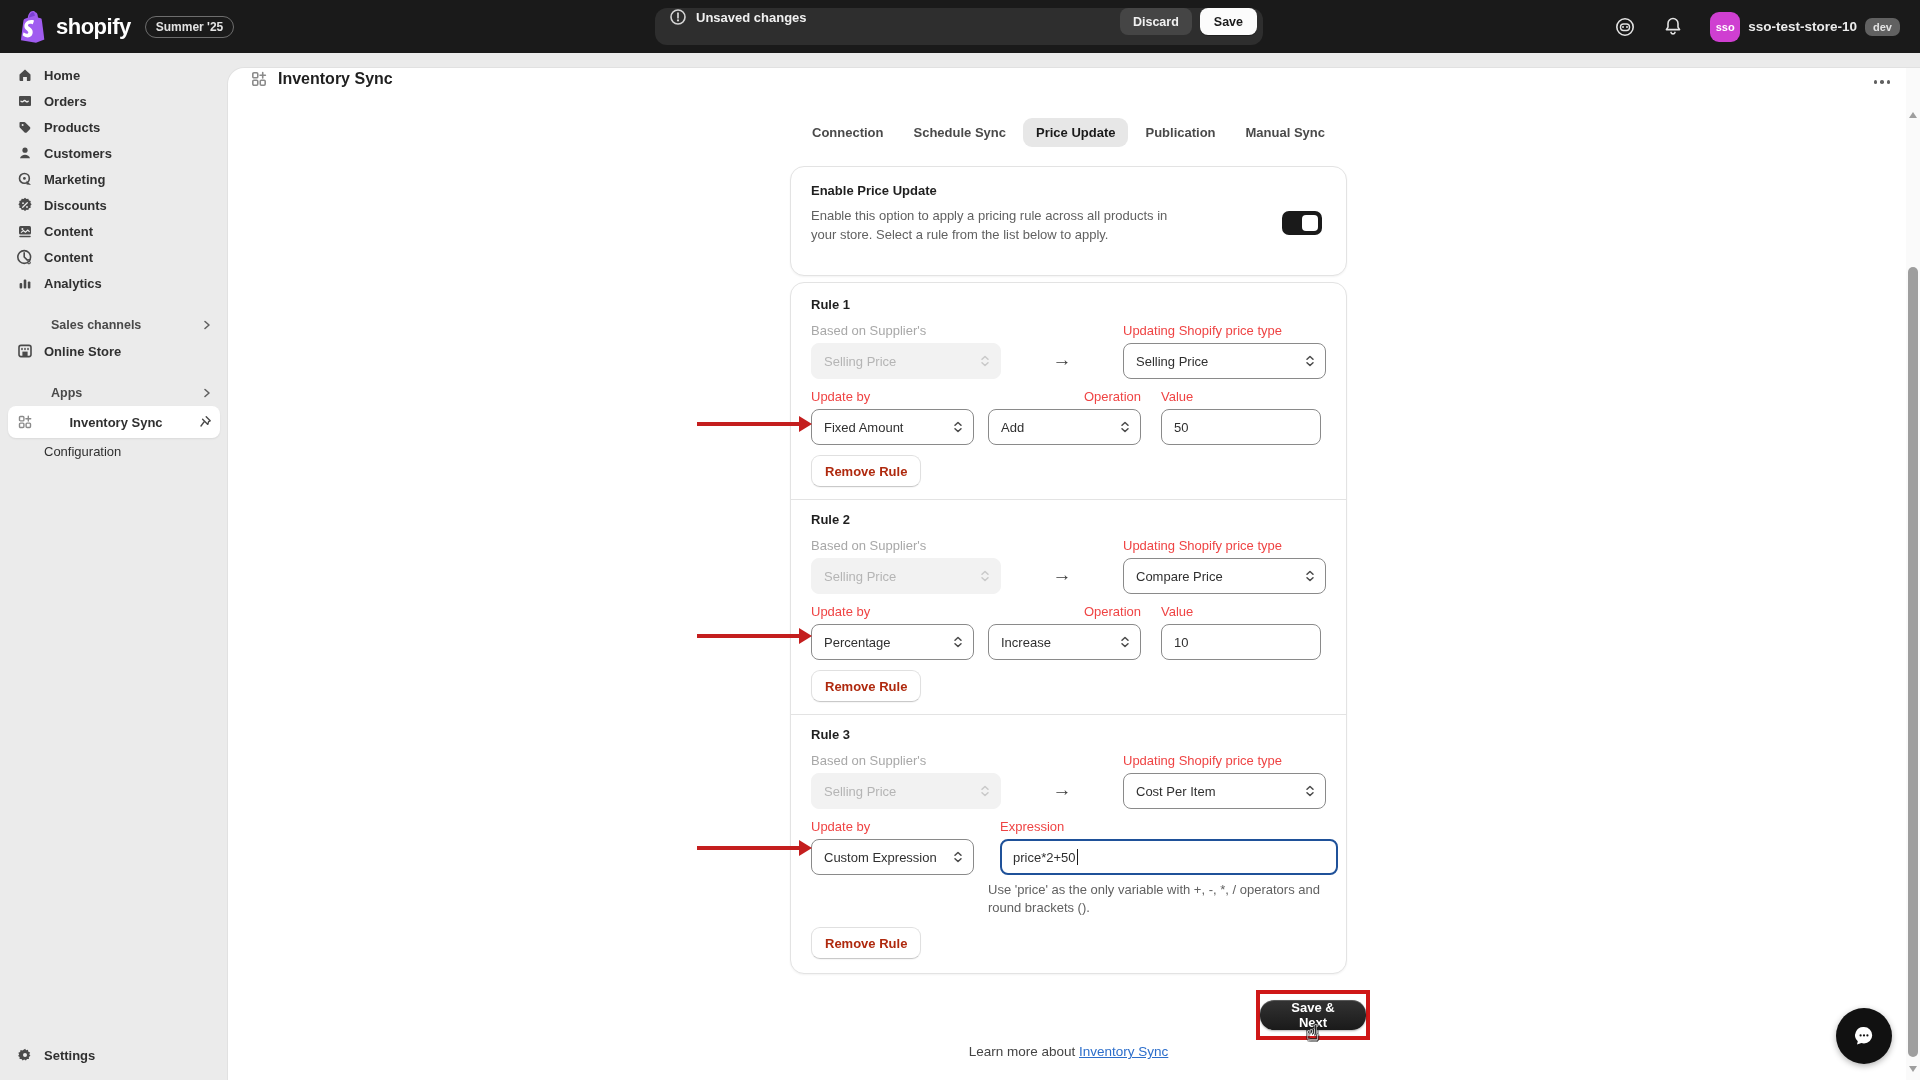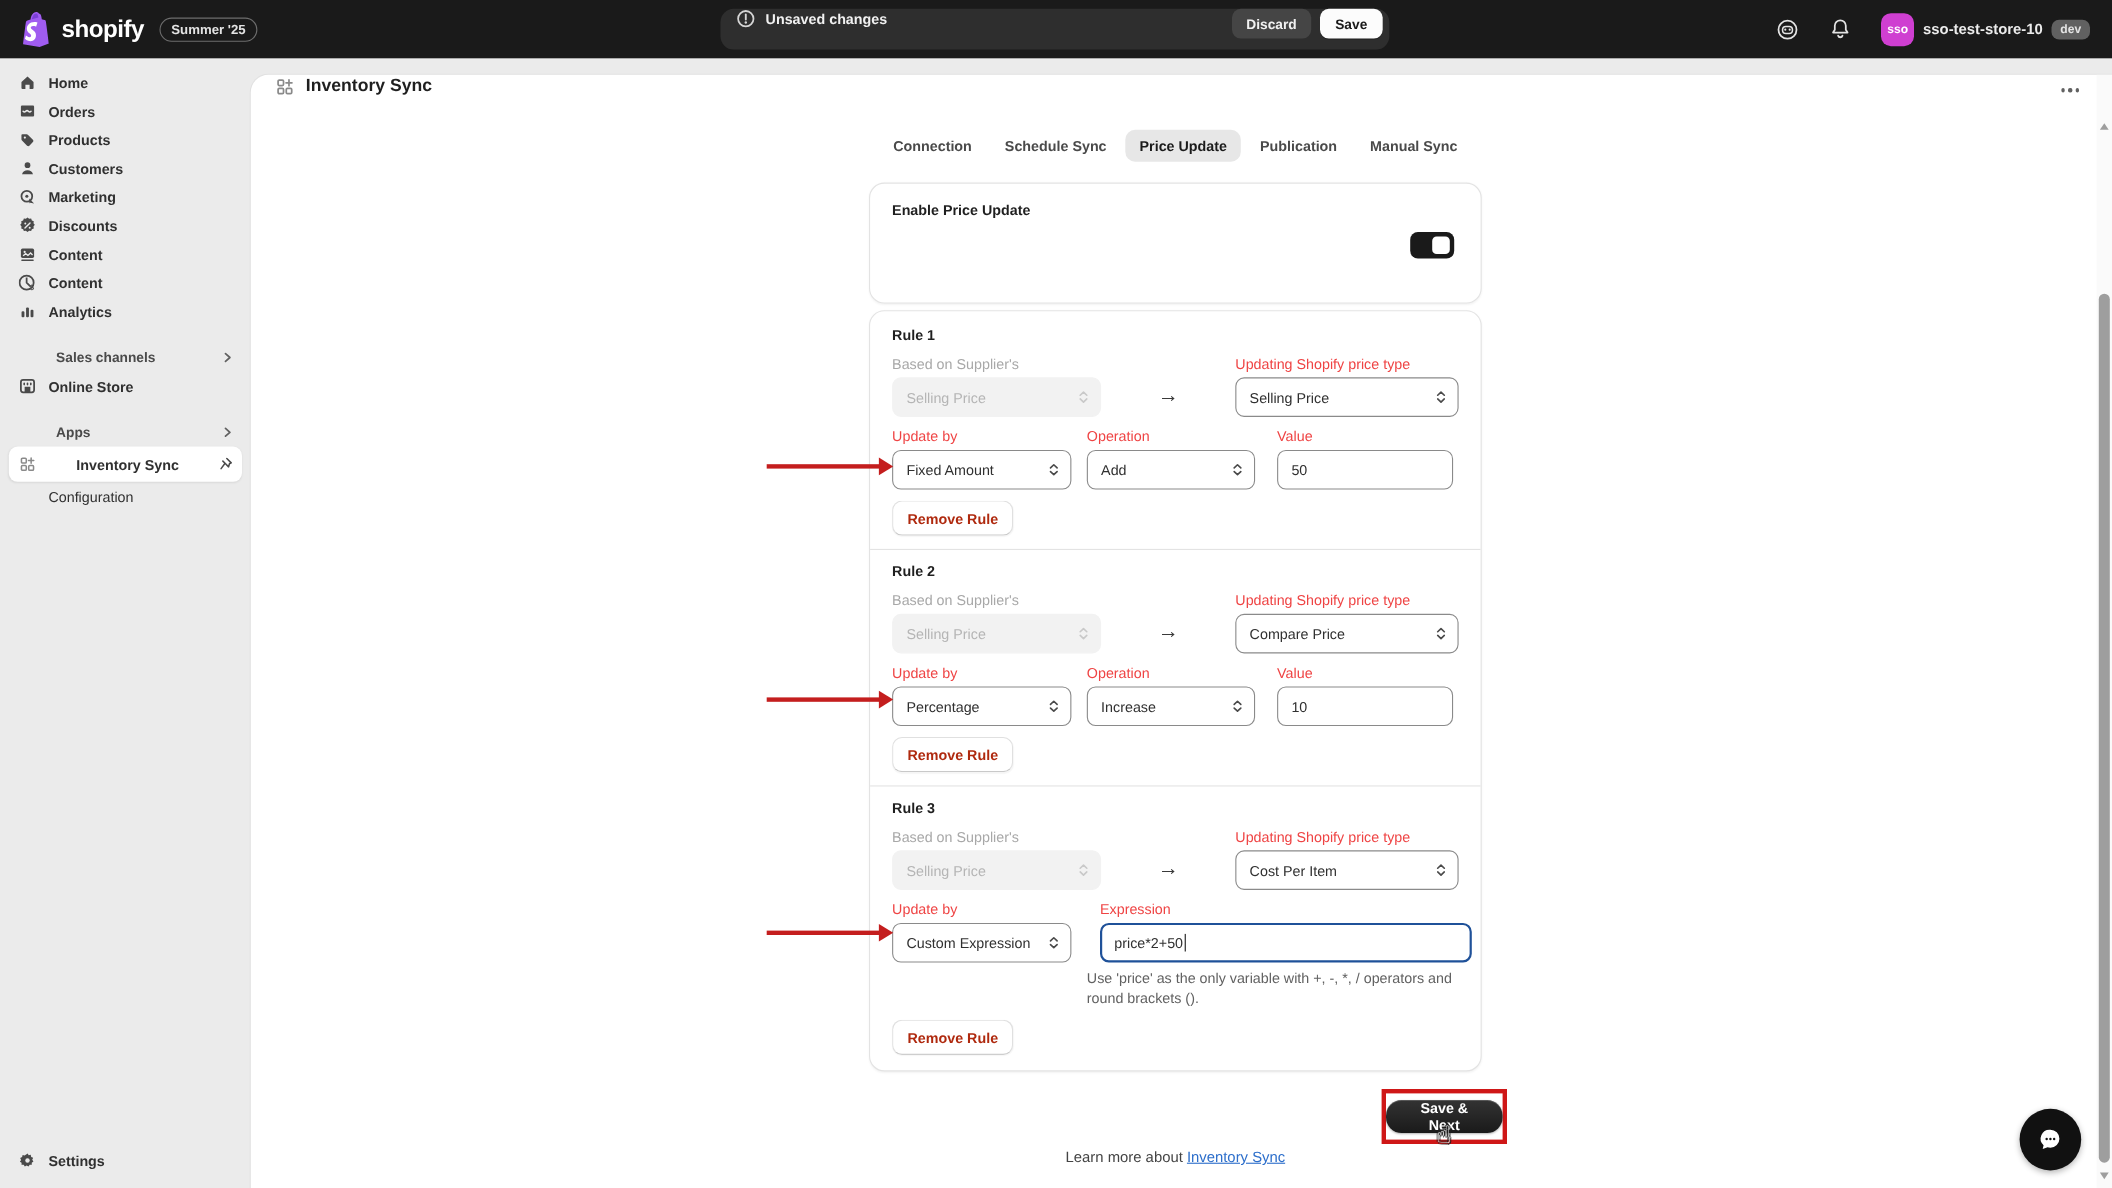--- a/index.html
+++ b/index.html
@@ -77,21 +77,21 @@
   .rule-title { font-size:13px; font-weight:700; color:#1f1f1f; height:16px; margin-bottom:10px; }
   .row { display:flex; }
   .lbl { font-size:13px; color:#ef4444; height:16px; margin-bottom:4px; }
   .lbl.dis { color:#a8a8a8; }
   .ctl-row { margin-bottom:10px; }
   .col-based { width:190px; flex:none; }
   .col-arrow { flex:1; display:flex; align-items:center; justify-content:center; }
   .map-arrow { font-size:19px; color:#3a3a3a; margin-top:-2px; }
   .col-target { width:203px; flex:none; }
   .col-upd { width:163px; flex:none; margin-right:14px; }
-  .col-op { width:153px; flex:none; margin-right:20px; }
+  .col-op { width:153px; flex:none; margin-right:20px;text-align:right; }
   .col-val { width:160px; flex:none; }
   .col-expr { width:338px; flex:none; margin-left:12px; }
 
   .select, .tinput { height:36px; border:1px solid #8a8a8a; border-radius:8px; background:#fff;
     display:flex; align-items:center; padding:0 10px 0 12px; font-size:13px; color:#303030; cursor:pointer; }
   .select { justify-content:space-between; gap:6px; }
   .select.disabled { background:#f2f2f2; border-color:#f2f2f2; color:#b5b5b5; cursor:default; }
   .tinput { cursor:text; }
   .tinput.focused { border:2px solid #1f5199; padding-left:11px; }
   .cursor-bar { width:1.5px; height:16px; background:#1a1a1a; margin-left:1px; }
@@ -351,20 +351,21 @@
   <div class="tabs">
     <div class="tab">Connection</div>
     <div class="tab">Schedule Sync</div>
     <div class="tab active">Price Update</div>
     <div class="tab">Publication</div>
     <div class="tab">Manual Sync</div>
   </div>
 
   <div class="card card-enable">
     <div class="card-title">Enable Price Update</div>
+    <div class="card-desc">Enable this option to apply a pricing rule across all products in your store. Select a rule from the list below to apply.</div>
     <div class="toggle">
         <div class="knob"></div>
       </div>
   </div>
 
   <div class="card card-rules">
 
     <div>
       <div class="rule-title">Rule 1</div>
       <div class="row">

